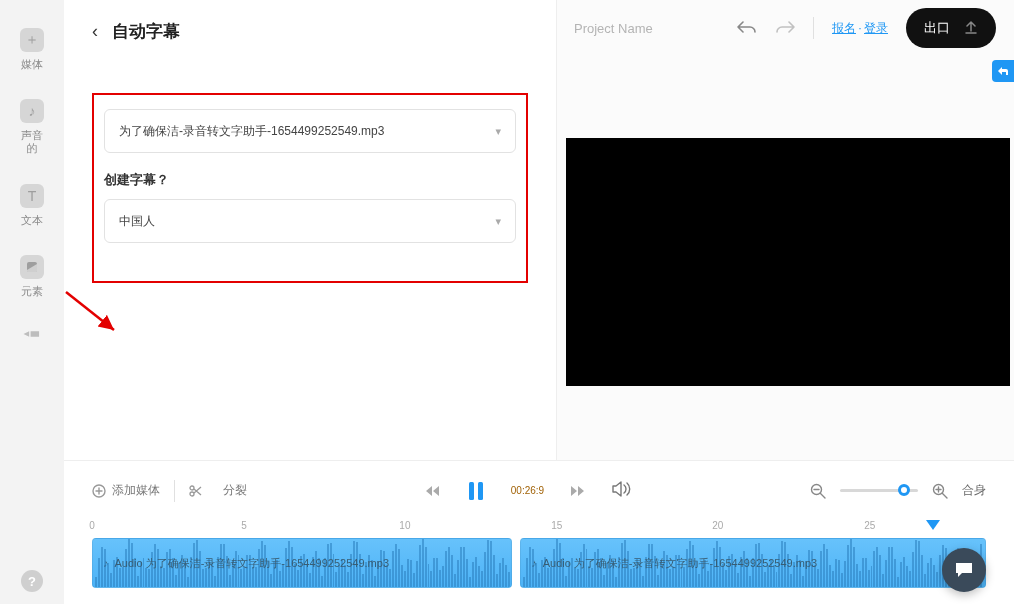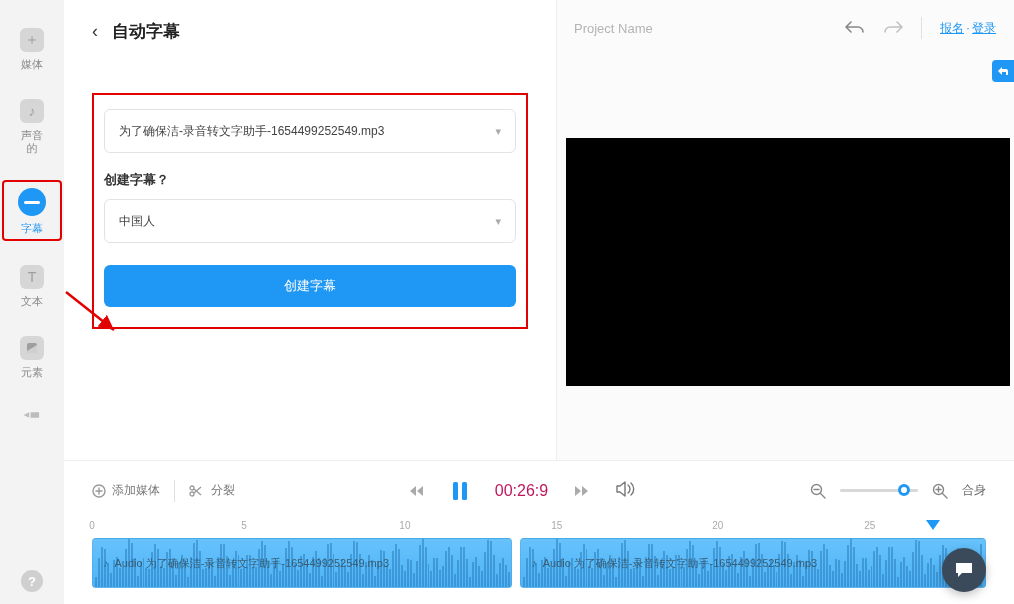--- a/index.html
+++ b/index.html
@@ -48,25 +48,25 @@
     .tb-links .dot { color: #1f97f4; padding: 0 2px; }
     .export-btn { background: #111; color: #fff; border: none; border-radius: 22px; height: 40px; padding: 0 18px; display: flex; align-items: center; gap: 14px; font-size: 13px; cursor: pointer; }
     .video-preview { position: absolute; top: 138px; left: 10px; width: 444px; height: 248px; background: #000; }
     .share-badge { position: absolute; top: 60px; right: 0; width: 22px; height: 22px; background: #1f97f4; border-radius: 4px 0 0 4px; display: flex; align-items: center; justify-content: center; color: #fff; font-size: 12px; }
 
     
     .timeline-bar { position: absolute; left: 64px; right: 0; top: 460px; height: 60px; display: flex; align-items: center; padding: 0 28px; gap: 18px; border-top: 1px solid #eee; }
     .tl-left { display: flex; align-items: center; gap: 14px; }
     .tl-add { display: flex; align-items: center; gap: 6px; font-size: 12px; color: #777; cursor: pointer; }
     .tl-divider { width: 1px; height: 22px; background: #e0e0e0; }
-    .tl-split { display: flex; align-items: center; gap: 8px; font-size: 12px; color: #777; cursor: pointer; }
+    .tl-split { display: flex; align-items: center; gap: 20px; font-size: 12px; color: #777; cursor: pointer; }
     .tl-center { flex: 1; display: flex; align-items: center; justify-content: center; gap: 26px; }
     .tl-play-icon { color: #666; cursor: pointer; display: flex; align-items: center; }
     .tl-pause { color: #1f97f4; }
-    .tl-time { font-size: 16px; color: #be185d; font-variant-numeric: tabular-nums; }
+    .tl-time { font-size: 10px; color: #a16207; font-variant-numeric: tabular-nums; }
     .tl-speaker { color: #666; cursor: pointer; }
     .tl-right { display: flex; align-items: center; gap: 14px; }
     .zoom-slider { position: relative; width: 78px; height: 3px; background: #d8d8d8; border-radius: 2px; }
     .zoom-slider .knob { position: absolute; right: 8px; top: -5px; width: 12px; height: 12px; border-radius: 50%; background: #fff; border: 3px solid #1f97f4; }
     .tl-fit { font-size: 12px; color: #666; cursor: pointer; }
 
     
     .timeline-tracks { position: absolute; left: 64px; right: 0; top: 520px; height: 84px; padding: 0 28px; }
     .ruler { position: relative; height: 18px; font-size: 10px; color: #aaa; }
     .ruler span { position: absolute; top: 0; transform: translateX(-50%); }
@@ -88,28 +88,20 @@
 
 <div class="sidebar">
   <div class="sidebar-item">
     <div class="sidebar-icon">＋</div>
     <div class="sidebar-label">媒体</div>
   </div>
   <div class="sidebar-item">
     <div class="sidebar-icon">♪</div>
     <div class="sidebar-label" style="white-space:pre-line;">声音
 的</div>
-  </div>
-  <div class="sidebar-item active">
-    <div class="sidebar-icon">
-      <svg width="16" height="10" viewBox="0 0 16 10">
-          <rect x="0" y="4" width="16" height="3" rx="1.5" fill="#fff"></rect>
-        </svg>
-    </div>
-    <div class="sidebar-label">字幕</div>
   </div>
   <div class="sidebar-item">
     <div class="sidebar-icon">T</div>
     <div class="sidebar-label">文本</div>
   </div>
   <div class="sidebar-item">
     <div class="sidebar-icon">
       <svg width="12" height="12" viewBox="0 0 12 12">
           <rect x="1" y="1" width="10" height="10" rx="2" fill="#9e9e9e"></rect>
           <path d="M1 9 L11 3 V10 a1 1 0 0 1 -1 1 H2 a1 1 0 0 1 -1 -1 Z" fill="#cfcfcf"></path>
@@ -138,41 +130,46 @@
     <div class="form-box">
       <div class="select-field">
         <span class="select-value">为了确保洁-录音转文字助手-1654499252549.mp3</span>
         <span class="chevron-down">▾</span>
       </div>
       <div class="form-label">创建字幕？</div>
       <div class="select-field">
         <span class="select-value">中国人</span>
         <span class="chevron-down">▾</span>
       </div>
-      <button class="create-btn">创建字幕</button>
     </div>
   </div>
 
   <div class="panel-right">
     <div class="topbar">
       <span class="project-name">Project Name</span>
       <span class="tb-icon">
         <svg width="20" height="14" viewBox="0 0 20 14">
             <path d="M6 2 L1 7 L6 12 M1 7 H13 a5 5 0 0 1 5 5" fill="none" stroke="#888" stroke-width="1.6" stroke-linecap="round" stroke-linejoin="round"></path>
           </svg>
       </span>
       <span class="tb-icon" style="opacity:.5">
         <svg width="20" height="14" viewBox="0 0 20 14">
             <path d="M14 2 L19 7 L14 12 M19 7 H7 a5 5 0 0 0 -5 5" fill="none" stroke="#888" stroke-width="1.6" stroke-linecap="round" stroke-linejoin="round"></path>
           </svg>
       </span>
       <span class="tb-divider"></span>
       <span class="tb-links">
         <a>报名</a><span class="dot">·</span><a>登录</a>
       </span>
+      <button class="export-btn">
+        <span>出口</span>
+        <svg width="14" height="14" viewBox="0 0 14 14">
+            <path d="M7 10 V2 M3 5 L7 1 L11 5 M2 12 H12" fill="none" stroke="#888" stroke-width="1.5" stroke-linecap="round" stroke-linejoin="round"></path>
+          </svg>
+      </button>
     </div>
     <div class="share-badge">
       <svg width="12" height="12" viewBox="0 0 12 12">
           <path d="M1 6 L5 2 V4 H9 a2 2 0 0 1 2 2 V10 H9 V7 H5 V10 Z" fill="#fff"></path>
         </svg>
     </div>
     <div class="video-preview"></div>
   </div>
 </div>
 

